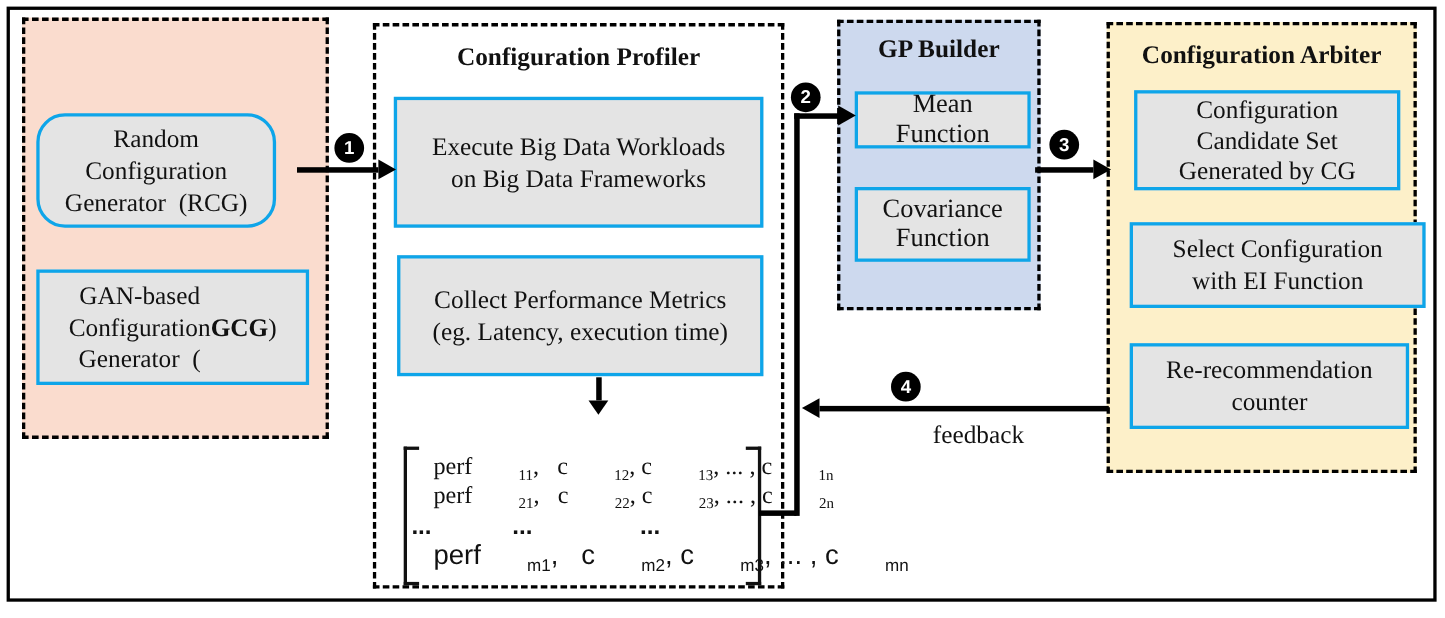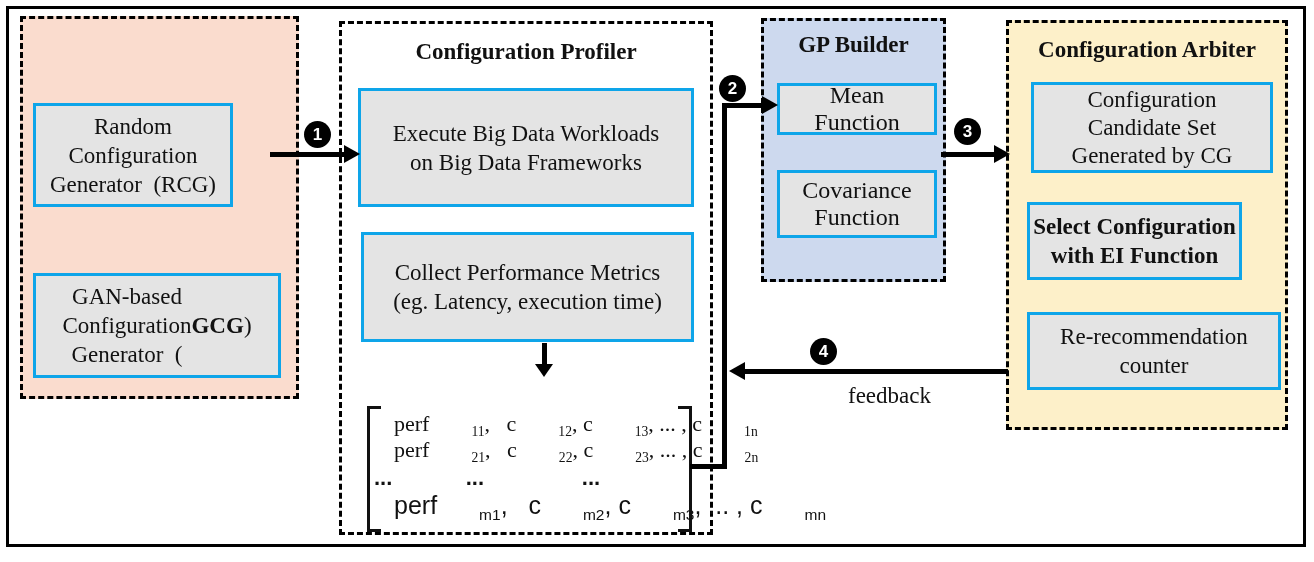--- a/index.html
+++ b/index.html
@@ -35,24 +35,24 @@
   .mrow.dots { margin-left:-20px; font-family:"Liberation Sans", sans-serif; font-weight:bold; }
   .feedback-text { position:absolute; font-size:23px; }
 </style>
 </head>
 <body>
 
 <div id="stage">
   <div class="frame"></div>
 
   <div class="panel" style="left: 20px; top: 16px; width: 279px; height: 383px; background-color: rgb(250, 220, 206);"></div>
-  <div class="gbox" style="left:33px; top:103px; width:200px; height:104px;">Random
+  <div class="gbox" style="left:33px; top:103px; width:218px; height:104px;border-radius:26px;">Random
 Configuration
 Generator&nbsp;&nbsp;(RCG)</div>
-  <div class="gbox" style="left:33px; top:245px; width:248px; height:105px;margin-top:28px;">GAN-based
+  <div class="gbox" style="left:33px; top:245px; width:248px; height:105px;">GAN-based
 Configuration
 Generator&nbsp;&nbsp;(<b>GCG</b>)</div>
 
   <div class="panel" style="left:339px; top:21px; width:374px; height:514px; background:#fff;"></div>
   <div class="panel-title" style="left:339px; top:38px; width:374px;">Configuration Profiler</div>
   <div class="gbox" style="left:358px; top:88px; width:336px; height:119px;">Execute Big Data Workloads
 on Big Data Frameworks</div>
   <div class="gbox" style="left:361px; top:232px; width:333px; height:110px;">Collect Performance Metrics
 (eg. Latency, execution time)</div>
 
@@ -68,21 +68,21 @@
   <div class="gbox small" style="left:777px; top:83px; width:160px; height:52px;">Mean
 Function</div>
   <div class="gbox small" style="left:777px; top:170px; width:160px; height:68px;">Covariance
 Function</div>
 
   <div class="panel" style="left: 1006px; top: 20px; width: 282px; height: 410px; background-color: rgb(253, 240, 201);"></div>
   <div class="panel-title" style="left:1006px; top:36px; width:282px;">Configuration Arbiter</div>
   <div class="gbox" style="left:1031px; top:82px; width:242px; height:91px; line-height:28px;">Configuration
 Candidate Set
 Generated by CG</div>
-  <div class="gbox" style="left:1027px; top:202px; width:215px; height:78px;font-weight:bold;">Select Configuration
+  <div class="gbox" style="left:1027px; top:202px; width:269px; height:78px;">Select Configuration
 with EI Function</div>
   <div class="gbox" style="left:1027px; top:312px; width:254px; height:78px;">Re-recommendation
 counter</div>
 
   <div class="shaft" style="left:270px; top:152px; width:74px; height:5px;"></div>
   <div class="head right" style="left:344px; top:145px;"></div>
   <div class="badge" style="left:304px; top:121px;">1</div>
 
   <div class="shaft" style="left:690px; top:464px; width:34px; height:5px;"></div>
   <div class="shaft" style="left:722px; top:103px; width:5px; height:366px;"></div>

